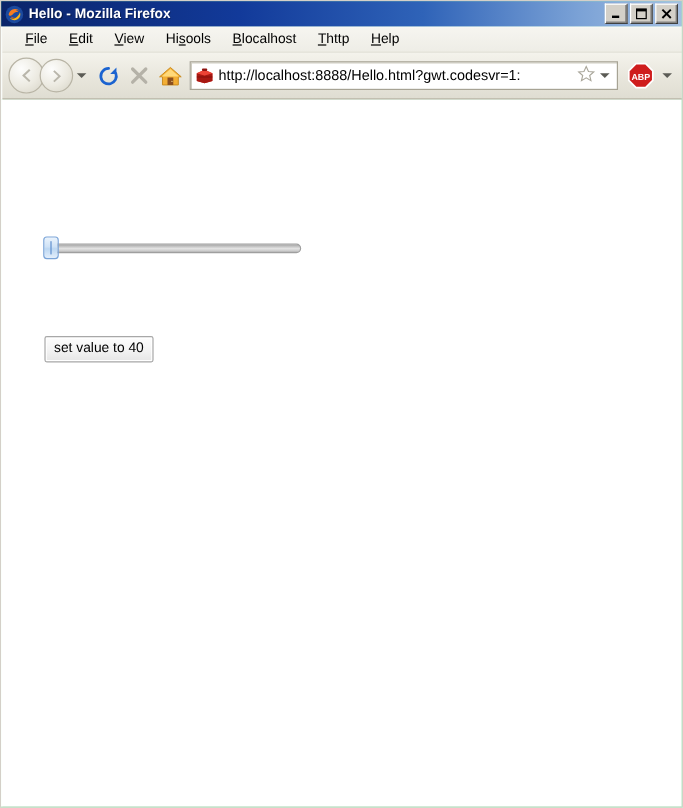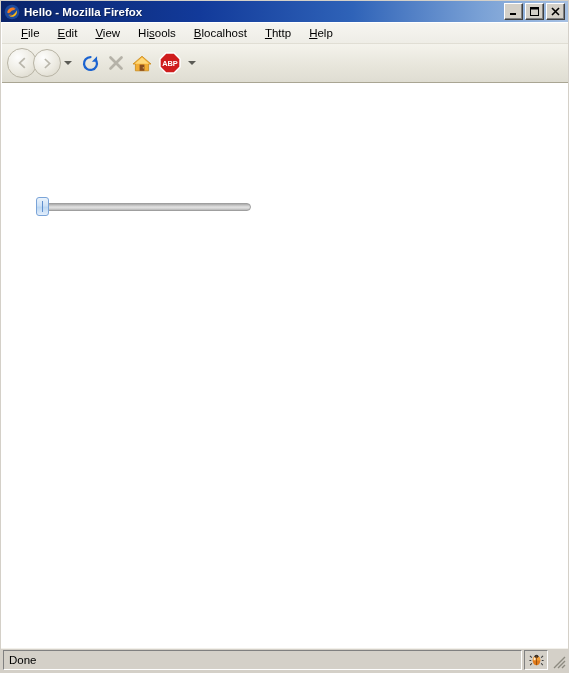--- a/index.html
+++ b/index.html
@@ -284,20 +284,38 @@
 
       <div class="toolbar-icon">
         <svg width="20" height="19" viewBox="0 0 20 19">
           <path d="M10 2.2 L19 10 L16.6 10 L16.6 16.8 L3.4 16.8 L3.4 10 L1 10 Z" fill="#f3ae34" stroke="#c98a1c" stroke-width="0.8" stroke-linejoin="round"></path>
           <path d="M10 3.6 L17.2 9.8 L2.8 9.8 Z" fill="#ffd97a"></path>
           <rect x="7.6" y="10.6" width="4.8" height="6.2" fill="#8a4f20"></rect>
           <circle cx="11.3" cy="13.8" r="0.6" fill="#ffe08a"></circle>
         </svg>
       </div>
 
+      <div id="urlbar">
+        <span id="site-favicon">
+          <svg width="17" height="16" viewBox="0 0 17 16">
+            <path d="M2 6 L8.5 3.2 L15 6 L15 12.6 L8.5 14.4 L2 12.6 Z" fill="#d2271f"></path>
+            <path d="M2 6 L8.5 8 L15 6 L15 12.6 L8.5 14.4 L2 12.6 Z" fill="#a81812"></path>
+            <path d="M2 6 L8.5 3.2 L15 6 L8.5 8 Z" fill="#ec4336"></path>
+            <rect x="6.4" y="2.1" width="4.2" height="2.1" rx="0.6" fill="#8e130e"></rect>
+            <rect x="2" y="8.6" width="13" height="1.1" fill="#7e0f0b" opacity="0.6"></rect>
+          </svg>
+        </span>
+        <span id="url-text" title="http://localhost:8888/Hello.html?gwt.codesvr=1:">http://localhost:8888/Hello.html?gwt.codesvr=1:</span>
+        <span id="bookmark-star">
+          <svg width="15" height="15" viewBox="0 0 16 16">
+            <path d="M8 1.6 L10 6 L14.7 6.4 L11.1 9.5 L12.2 14.1 L8 11.6 L3.8 14.1 L4.9 9.5 L1.3 6.4 L6 6 Z" fill="#ffffff" stroke="#a9a69a" stroke-width="1"></path>
+          </svg>
+        </span>
+        <span id="urlbar-dropdown" class="tri"></span>
+      </div>
 
       <span id="abp-icon">
         <svg width="24" height="24" viewBox="0 0 24 24">
           <path d="M8 2 L16 2 L22 8 L22 16 L16 22 L8 22 L2 16 L2 8 Z" fill="#cf1d1d" stroke="#ffffff" stroke-width="1.4"></path>
           <text x="12" y="15.4" font-family="Liberation Sans, sans-serif" font-size="7.4" font-weight="bold" fill="#ffffff" text-anchor="middle">ABP</text>
         </svg>
       </span>
       <span id="abp-dropdown" class="tri"></span>
 
     </div>
@@ -305,37 +323,18 @@
 
   <div id="content">
 
     <div id="slider">
       <div id="slider-track"></div>
       <div id="slider-handle">
         <span class="grip"></span>
       </div>
     </div>
 
+    <div id="set-value-button">set value to 40</div>
 
   </div>
 
-  <div id="statusbar">
-    <div id="status-text-panel">
-      <span id="status-text">Done</span>
-    </div>
-    <div id="firebug-panel">
-      <svg width="15" height="14" viewBox="0 0 16 15">
-        <path d="M3 5 L1 3 M13 5 L15 3 M2.4 8 L0.4 8 M13.6 8 L15.6 8 M3 11 L1.3 13 M13 11 L14.7 13" stroke="#3a3a3a" stroke-width="1.1" fill="none"></path>
-        <ellipse cx="8" cy="8" rx="4.1" ry="5.2" fill="#e07a1c"></ellipse>
-        <path d="M8 2.9 a4.1 5.2 0 0 0 -4.1 5.1 L12.1 8 A4.1 5.2 0 0 0 8 2.9 Z" fill="#f3a03c"></path>
-        <ellipse cx="8" cy="3.6" rx="2.1" ry="1.8" fill="#2d2d2d"></ellipse>
-        <path d="M8 3 L8 13" stroke="#8a4a0c" stroke-width="0.9"></path>
-        <ellipse cx="6" cy="6.4" rx="1" ry="1.5" fill="#ffffff" opacity="0.75"></ellipse>
-      </svg>
-    </div>
-    <div id="resize-grip">
-      <svg width="14" height="14" viewBox="0 0 14 14">
-        <path d="M13 2 L2 13 M13 6 L6 13 M13 10 L10 13" stroke="#8d8a80" stroke-width="1.4" fill="none"></path>
-      </svg>
-    </div>
-  </div>
 
 </div>
 
 </body></html>

